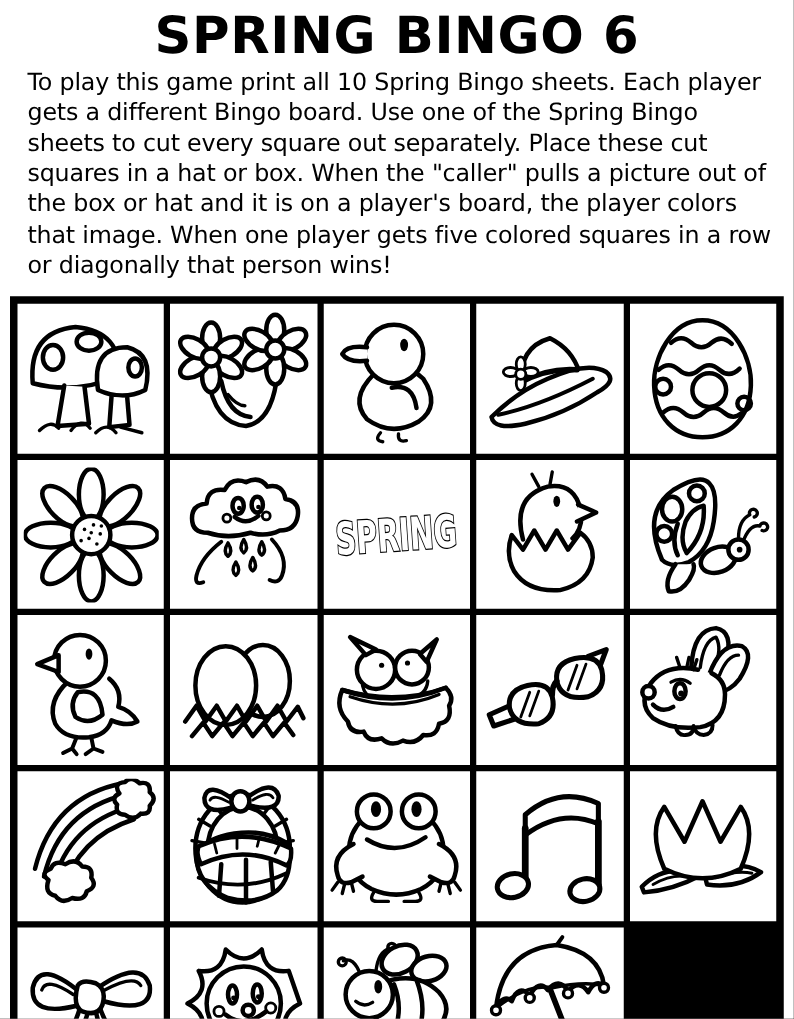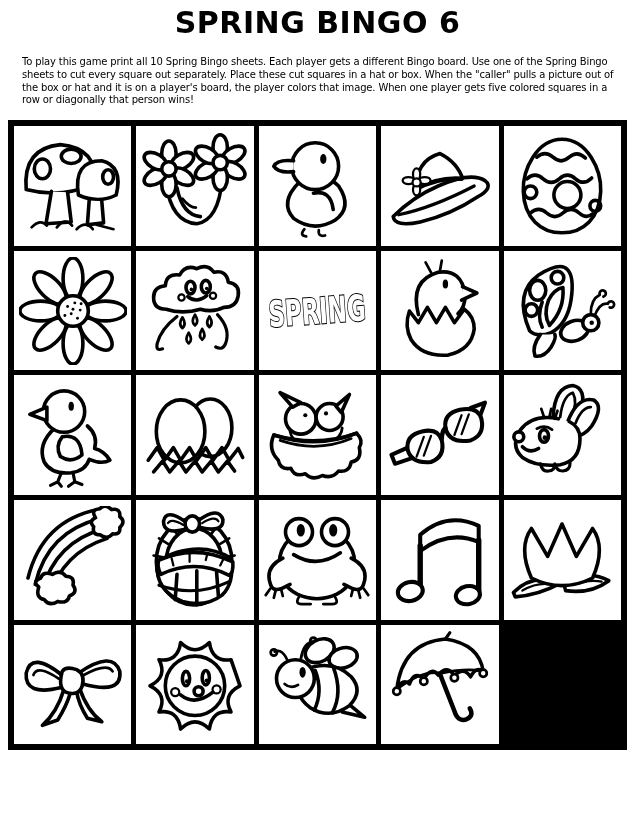--- a/index.html
+++ b/index.html
@@ -2,25 +2,25 @@
 <html><head>
 <meta charset="utf-8">
 <style>
   html,body{margin:0;padding:0;}
   body{
     width:635px;height:815px;background:#fff;overflow:hidden;
     font-family:"DejaVu Sans",sans-serif;color:#000;position:relative;
   }
   .title{
     margin:6px 0 0;text-align:center;
-    font-size:30px;font-weight:800;letter-spacing:.5px;line-height:1.1;
+    font-size:41px;font-weight:800;letter-spacing:.5px;line-height:1.1;
   }
   .instructions{
-    margin:17px 18px 0 22px;
-    font-size:10px;line-height:1.28;font-weight:500;letter-spacing:-.15px;
+    margin:3px 18px 0 22px;
+    font-size:19px;line-height:1.28;font-weight:500;letter-spacing:-.15px;
   }
   .board{
     box-sizing:border-box;margin:13px 8px 0;width:619px;height:630px;
     background:#000;padding:6px;display:grid;gap:5px;
     grid-template-columns:repeat(5,1fr);grid-template-rows:repeat(5,1fr);
   }
   .cell{
     background:#fff;display:flex;align-items:center;justify-content:center;overflow:hidden;
   }
   .cell svg{width:108px;height:108px;}

